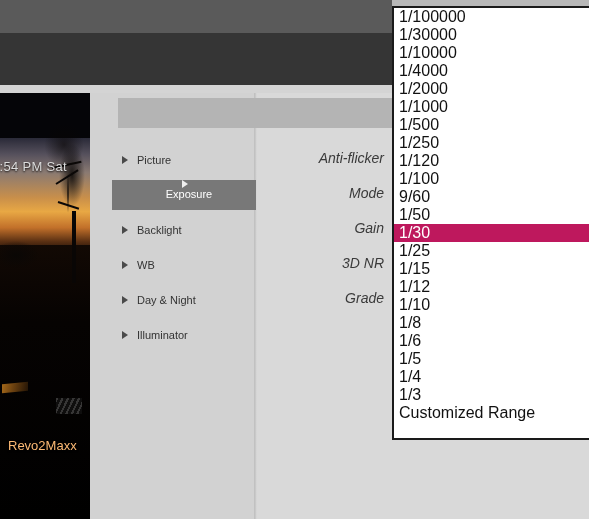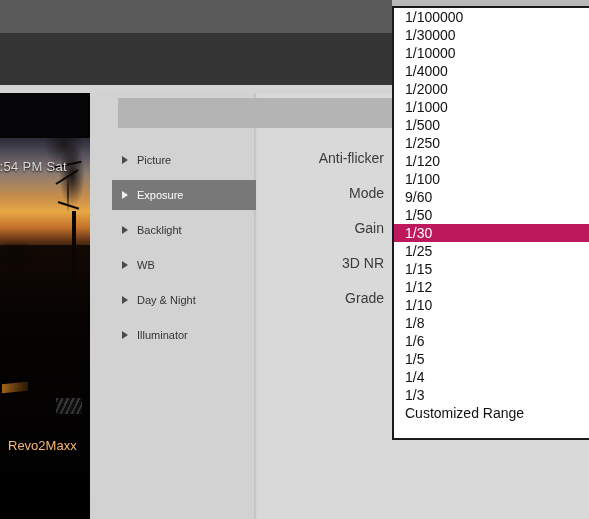--- a/index.html
+++ b/index.html
@@ -104,48 +104,48 @@
     font-size:14px; font-weight:bold; color:#2e2e2e;
   }
 
   
   .menu { position:absolute; left:112px; top:145px; width:144px; }
   .menu-item {
     position:relative; height:30px; margin-bottom:5px;
     display:flex; align-items:center; padding-left:10px;
     font-size:11px; color:#333; cursor:pointer;
   }
-  .menu-item.sel { background:#787878; color:#fff; }
+  .menu-item.sel { background:#787878; color:#fff;flex-direction:column; }
   .caret {
     display:inline-block; width:0; height:0; margin-right:9px;
     border-top:4px solid transparent; border-bottom:4px solid transparent;
     border-left:6px solid #4a4a4a;
   }
   .menu-item.sel .caret { border-left-color:#f0f0f0; }
 
   
   .form { position:absolute; left:262px; top:140px; width:130px; }
   .form-row {
     height:35px; display:flex; align-items:center; justify-content:flex-end;
-    padding-right:8px; font-size:14px; color:#3a3a3a;
+    padding-right:8px; font-size:14px; color:#3a3a3a;font-style:italic;
   }
 
   
   .dd-topstrip {
     position:absolute; left:392px; top:0; width:197px; height:6px;
     background:#b8b8b8;
   }
   .dropdown {
     position:absolute; left:392px; top:6px; width:197px; height:434px;
     background:#fff; border:2px solid #1a1a1a; border-right:none;
     overflow:hidden;
   }
   .dd-item {
-    height:18px; line-height:18px; padding-left:11px;
-    font-size:14px; color:#111; white-space:nowrap; cursor:pointer;
+    height:18px; line-height:18px; padding-left:5px;
+    font-size:16px; color:#111; white-space:nowrap; cursor:pointer;
   }
   .dd-item.sel { background:#be185d; color:#fff; }
 </style>
 </head>
 <body>
 
 <div id="app">
 
   <div class="topbar-a"></div>
   <div class="topbar-b"></div>

